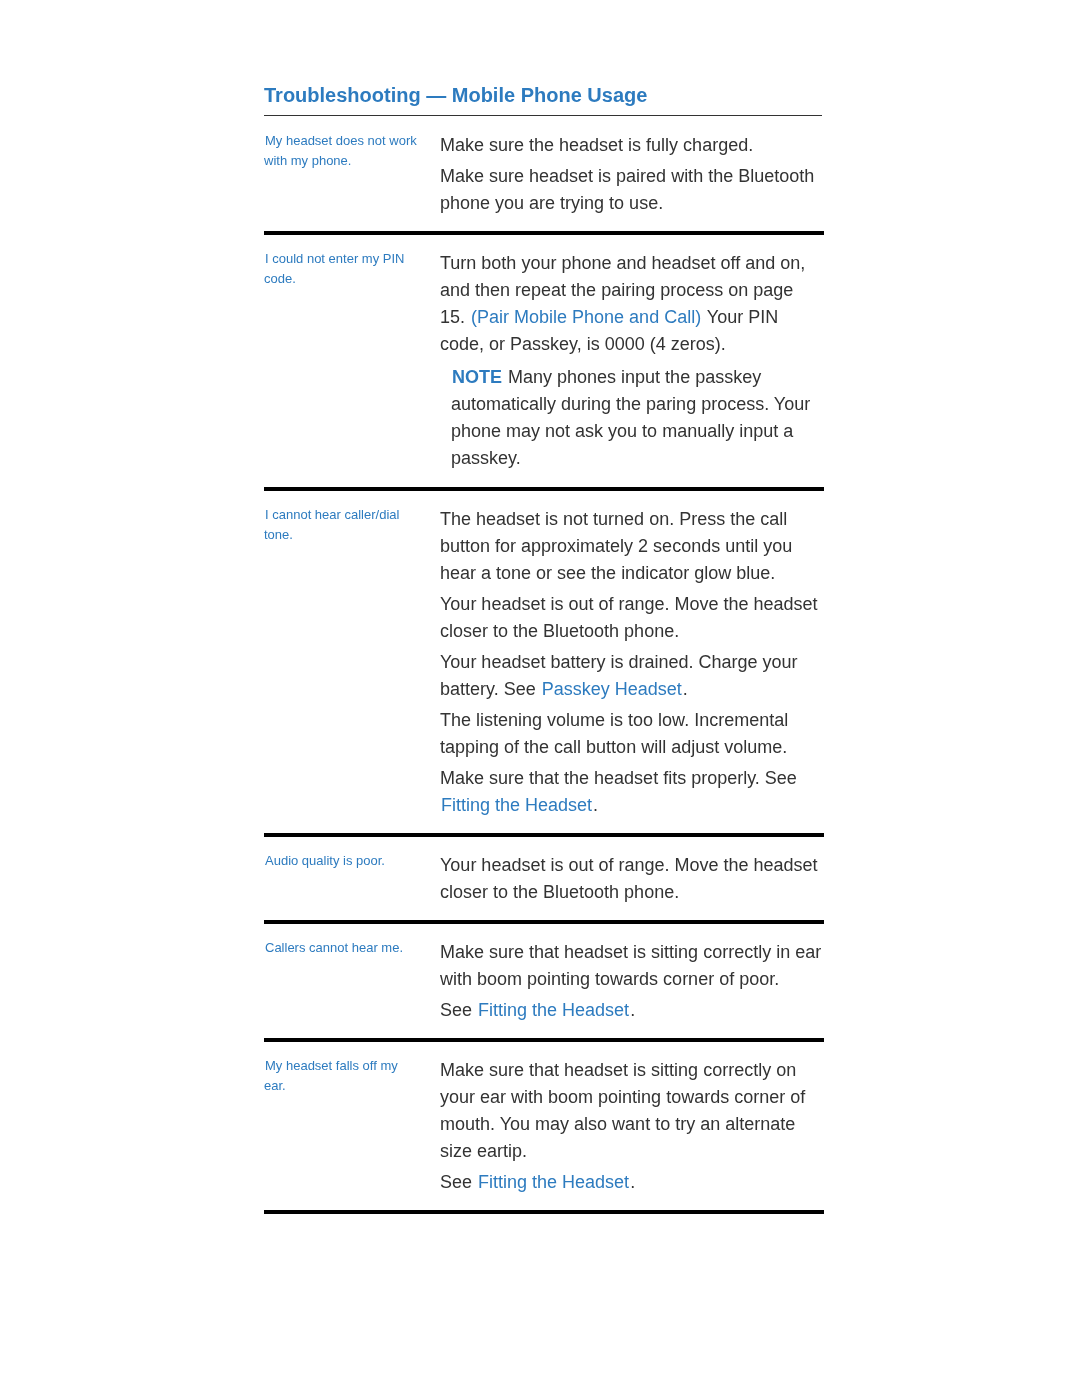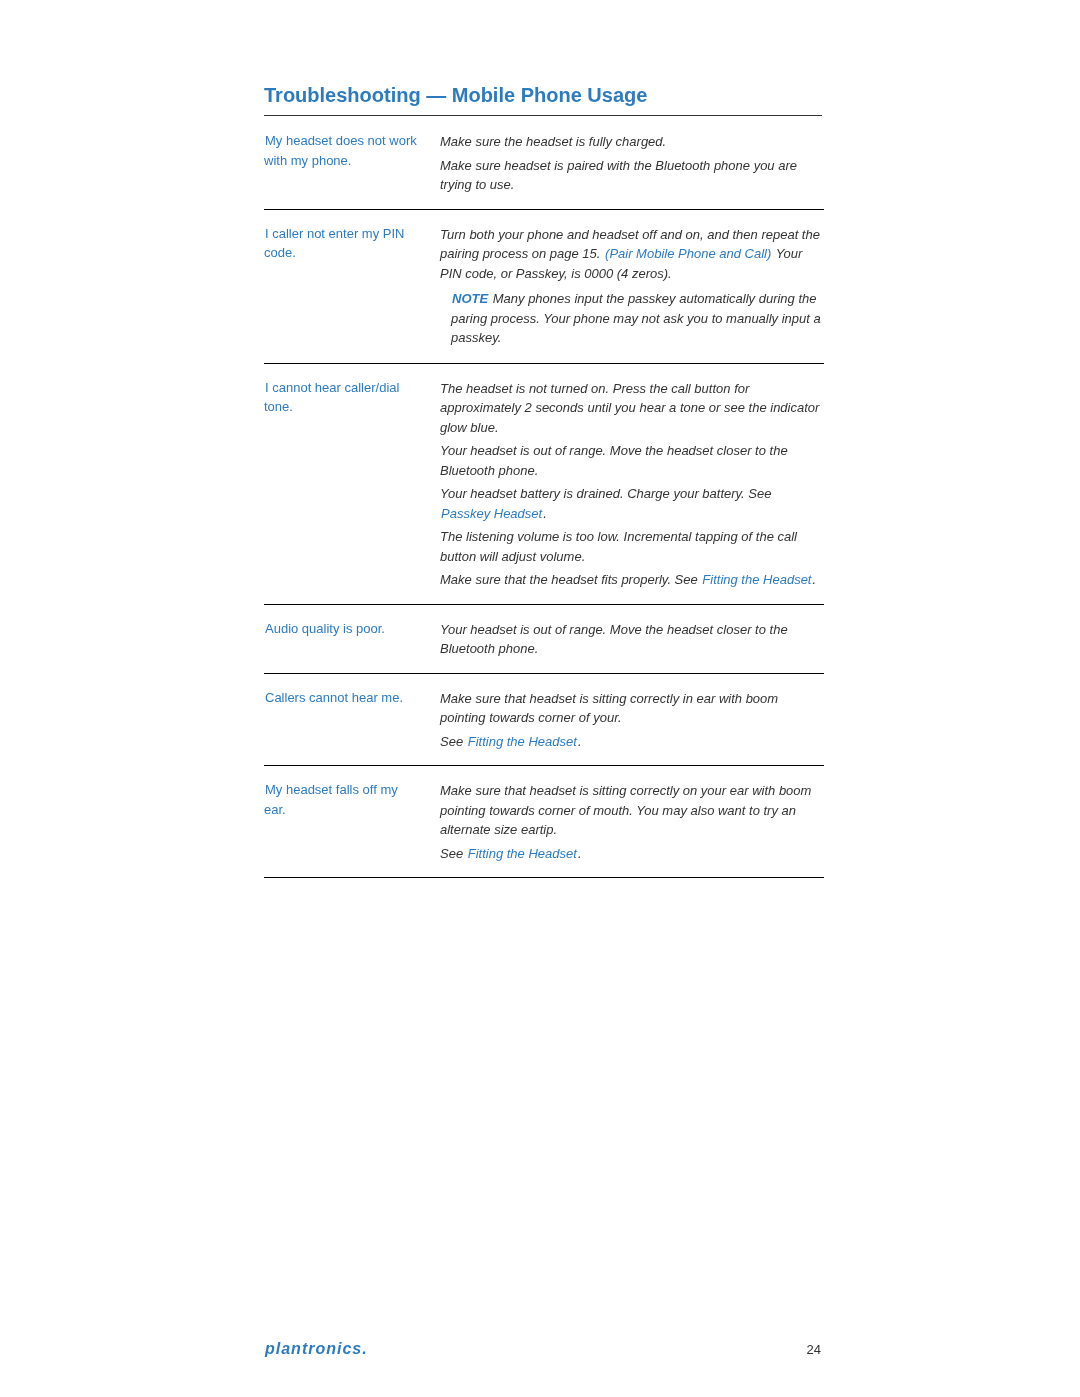--- a/index.html
+++ b/index.html
@@ -37,21 +37,21 @@
       border-top: 1.5px solid #333333;
       margin-bottom: 0;
     }
 
     table {
       width: 100%;
       border-collapse: collapse;
     }
 
     tbody tr {
-      border-bottom: 1px solid #000000;
+      border-bottom: 4px solid #000000;
     }
 
     tbody tr:first-child {
       border-top: none;
     }
 
     td {
       padding: 14px 0;
       vertical-align: top;
       line-height: 1.5;
@@ -59,22 +59,21 @@
 
     td.issue-col {
       width: 175px;
       padding-right: 20px;
       color: #2d7bbf;
       font-size: 13px;
     }
 
     td.solution-col {
       color: #333333;
-      font-size: 13px;
-      font-style: italic;
+      font-size: 18px;
     }
 
     .solution-col p {
       margin-bottom: 4px;
     }
 
     .solution-col p:last-child {
       margin-bottom: 0;
     }
 
@@ -134,21 +133,21 @@
         </td>
         <td class="solution-col">
           <p>Make sure the headset is fully charged.</p>
           <p>Make sure headset is paired with the Bluetooth phone you are trying to use.</p>
         </td>
       </tr>
 
 
       <tr>
         <td class="issue-col">
-          <span>I caller not enter my PIN code.</span>
+          <span>I could not enter my PIN code.</span>
         </td>
         <td class="solution-col">
           <p>Turn both your phone and headset off and on, and then repeat the pairing process on page 15. <a class="link-blue">(Pair Mobile Phone and Call)</a> Your PIN code, or Passkey, is 0000 (4 zeros).</p>
           <div class="note-block">
             <p><span class="note-label">NOTE</span> Many phones input the passkey automatically during the paring process. Your phone may not ask you to manually input a passkey.</p>
           </div>
         </td>
       </tr>
 
       <tr>
@@ -171,36 +170,32 @@
         <td class="solution-col">
           <p>Your headset is out of range. Move the headset closer to the Bluetooth phone.</p>
         </td>
       </tr>
 
       <tr>
         <td class="issue-col">
           <span>Callers cannot hear me.</span>
         </td>
         <td class="solution-col">
-          <p>Make sure that headset is sitting correctly in ear with boom pointing towards corner of your.</p>
+          <p>Make sure that headset is sitting correctly in ear with boom pointing towards corner of poor.</p>
           <p>See <a class="link-blue">Fitting the Headset</a>.</p>
         </td>
       </tr>
 
       <tr>
         <td class="issue-col">
           <span>My headset falls off my ear.</span>
         </td>
         <td class="solution-col">
           <p>Make sure that headset is sitting correctly on your ear with boom pointing towards corner of mouth. You may also want to try an alternate size eartip.</p>
           <p>See <a class="link-blue">Fitting the Headset</a>.</p>
         </td>
       </tr>
 
     </tbody>
   </table>
 
-  <div class="footer">
-    <span class="footer-logo">plantronics.</span>
-    <span class="footer-page-num">24</span>
-  </div>
 
 </div>
 
 </body></html>

